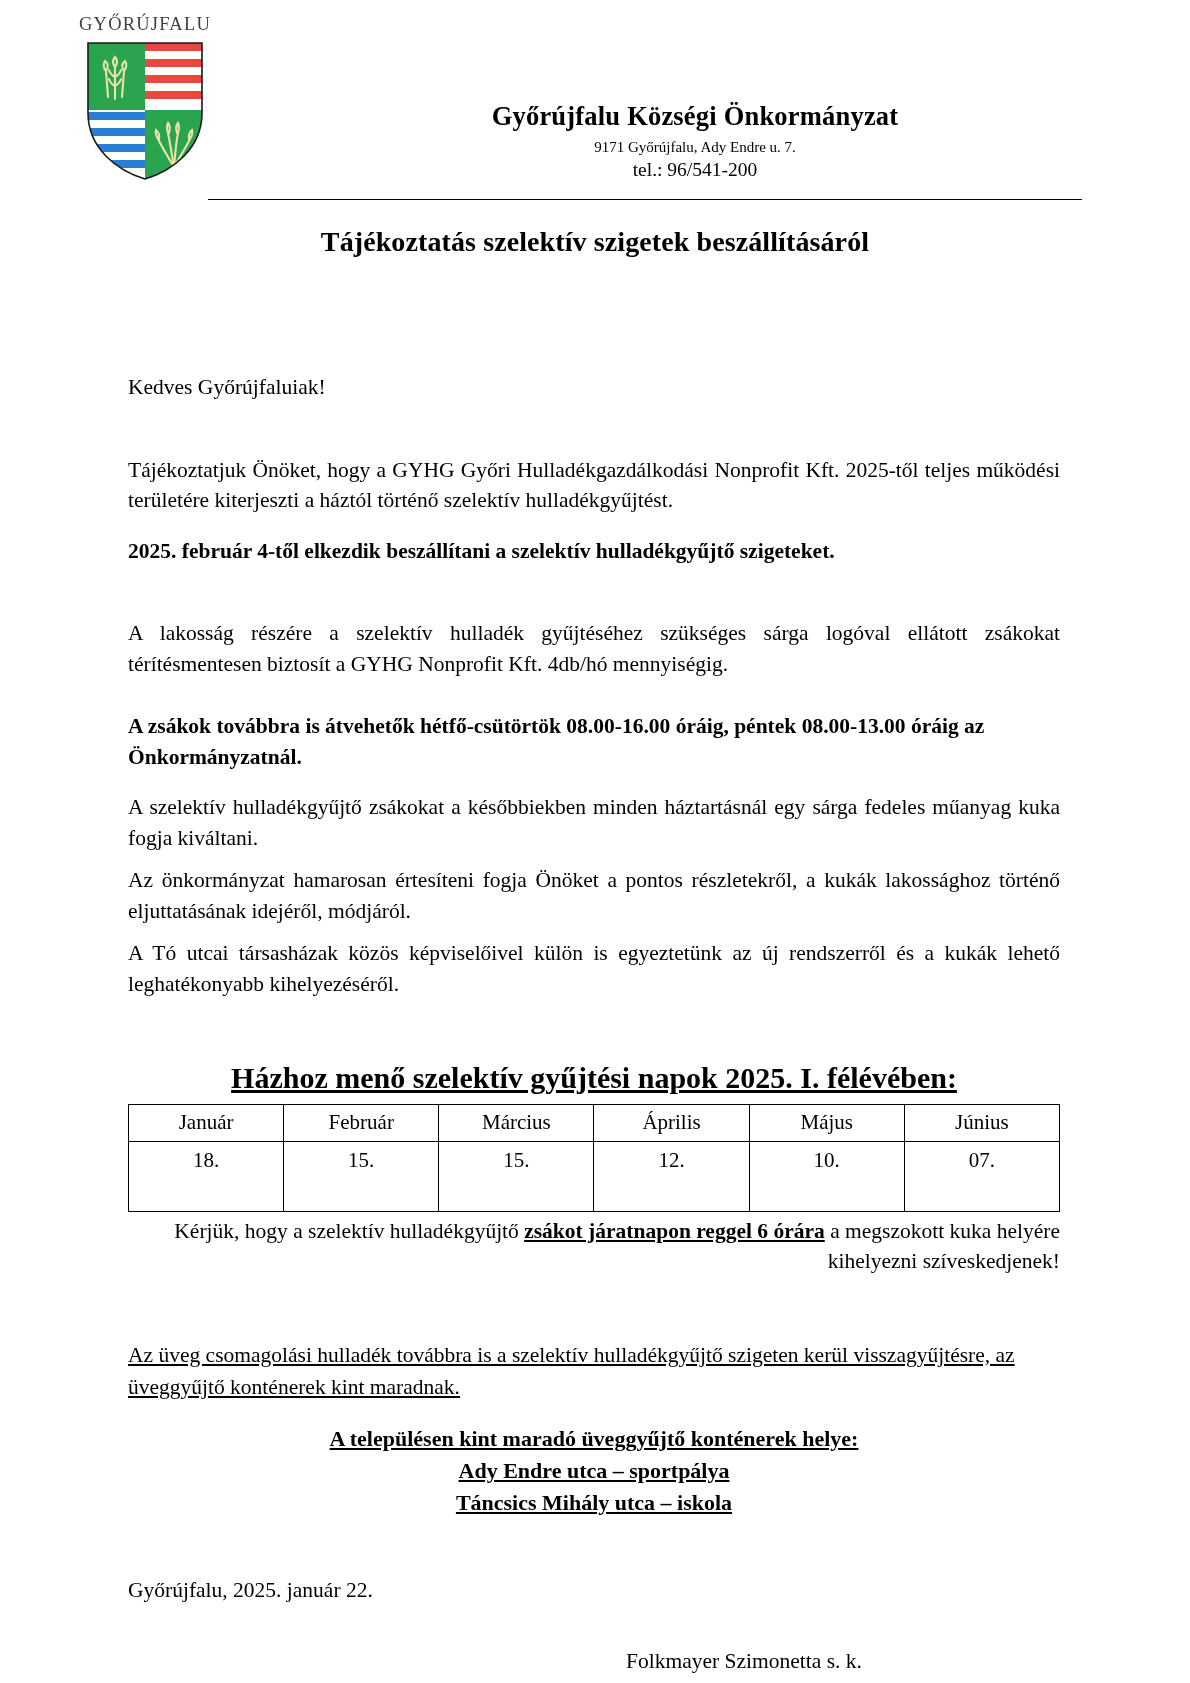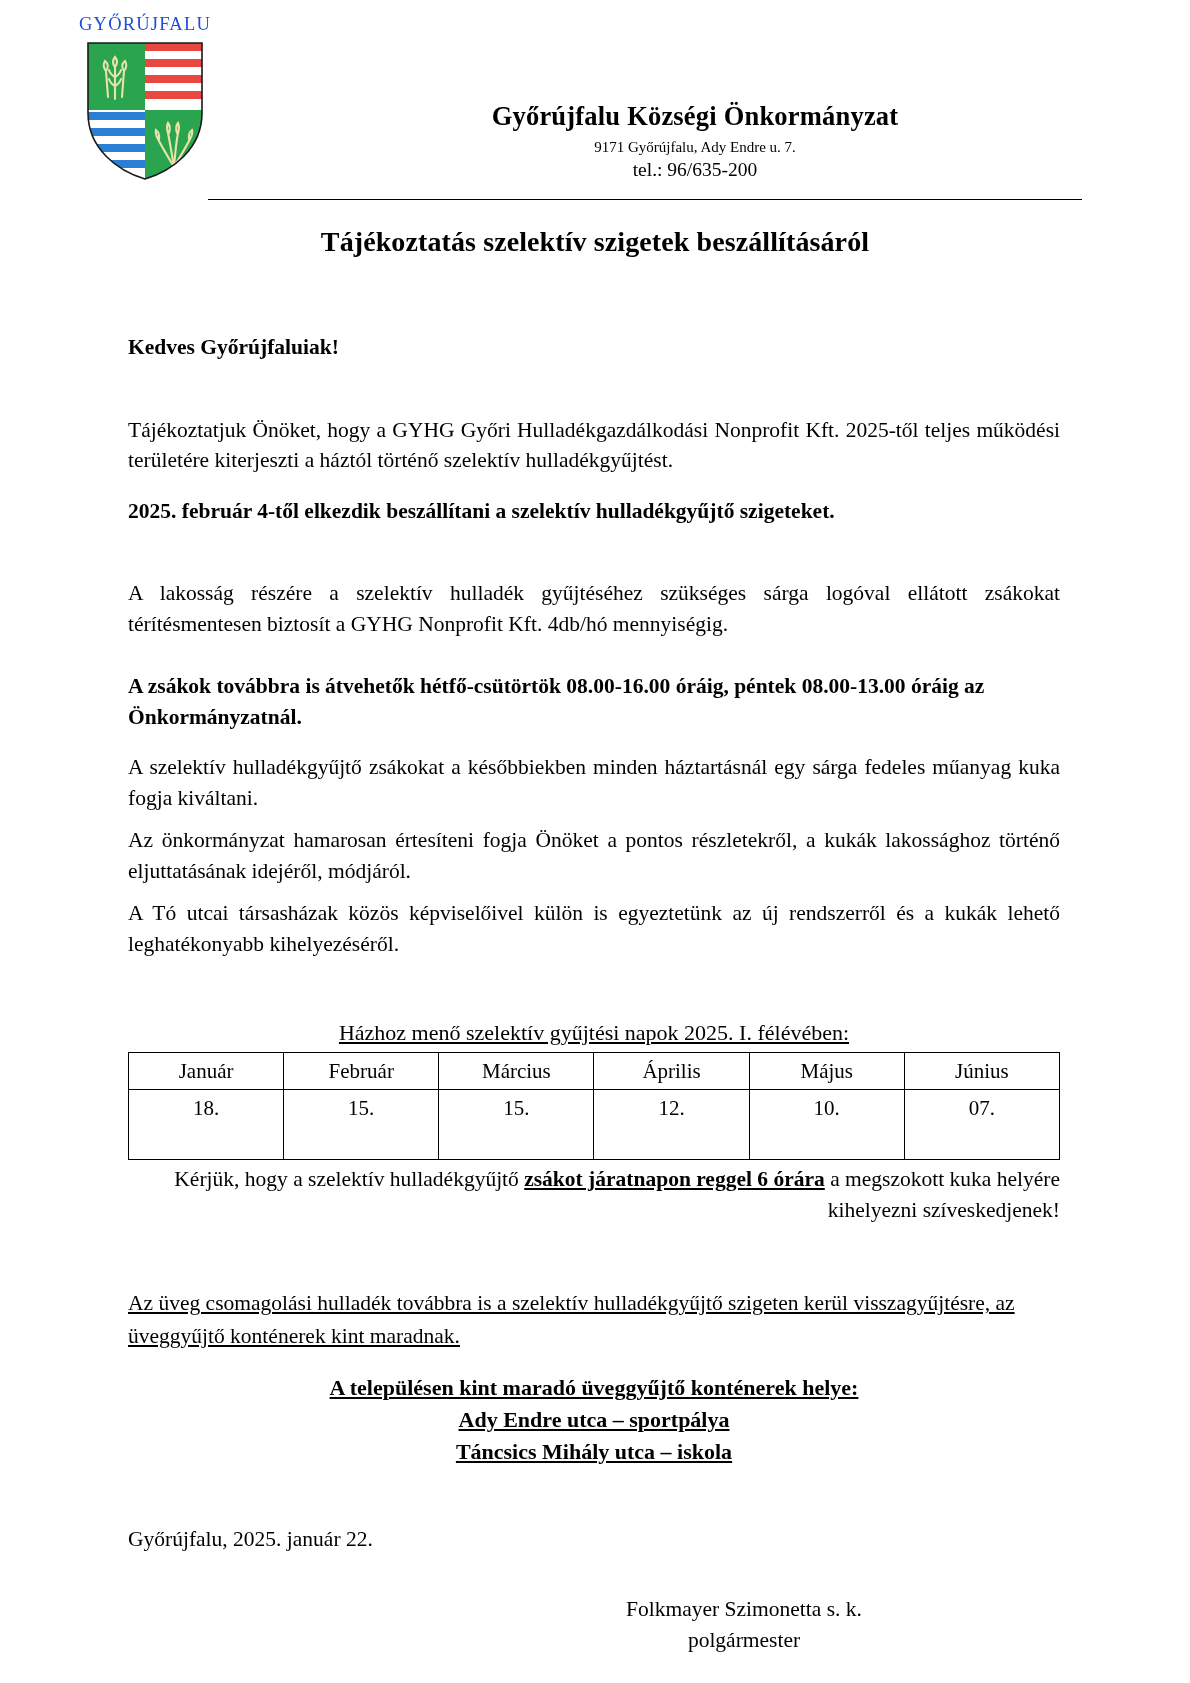--- a/index.html
+++ b/index.html
@@ -37,21 +37,21 @@
     display: flex;
     flex-direction: column;
     align-items: center;
     padding-left: 20px;
     box-sizing: border-box;
   }
   .crest-name {
     font-family: "Liberation Serif", serif;
     font-size: 18.5px;
     letter-spacing: 1.2px;
-    color: #1d4ed8;
+    color: #404040;
     margin-bottom: 6px;
   }
   .crest-svg { display: block; }
 
   .org-block {
     flex: 1 1 auto;
     text-align: center;
     padding-top: 86px;
     padding-right: 70px;
   }
@@ -86,34 +86,34 @@
     margin-top: 26px;
     letter-spacing: 0.1px;
   }
 
   
   .body-wrap {
     margin: 0 130px 0 128px;
     font-size: 21.5px;
     line-height: 1.42;
   }
-  .greeting { margin-top: 74px; font-weight: bold; }
+  .greeting { margin-top: 114px; }
   .para { margin-top: 0; }
   .para.just { text-align: justify; }
   .para.bold { font-weight: bold; }
   .sp-lg { height: 52px; }
   .sp-md { height: 32px; }
   .sp-sm { height: 20px; }
   .sp-xs { height: 12px; }
 
   
   .table-title {
     text-align: center;
-    font-weight: normal;
-    font-size: 22px;
+    font-weight: bold;
+    font-size: 30px;
     text-decoration: underline;
     margin: 0 0 4px 0;
   }
   table.collect {
     border-collapse: collapse;
     width: 100%;
     table-layout: fixed;
   }
   table.collect th, table.collect td {
     border: 1.3px solid #000;
@@ -218,21 +218,21 @@
             </g>
           </g>
           <path d="M2,2 L116,2 L116,72 C116,108 86,130 59,138 C32,130 2,108 2,72 Z" fill="none" stroke="#1a1a1a" stroke-width="1.6"></path>
         </svg>
       </span>
     </div>
 
     <div class="org-block">
       <div class="org-title">Győrújfalu Községi Önkormányzat</div>
       <div class="org-addr">9171 Győrújfalu, Ady Endre u. 7.</div>
-      <div class="org-tel">tel.: 96/635-200</div>
+      <div class="org-tel">tel.: 96/541-200</div>
     </div>
   </div>
 
   <hr class="rule">
 
   <div class="doc-title">Tájékoztatás szelektív szigetek beszállításáról</div>
 
   <div class="body-wrap">
 
     <div class="greeting">Kedves Győrújfaluiak!</div>

